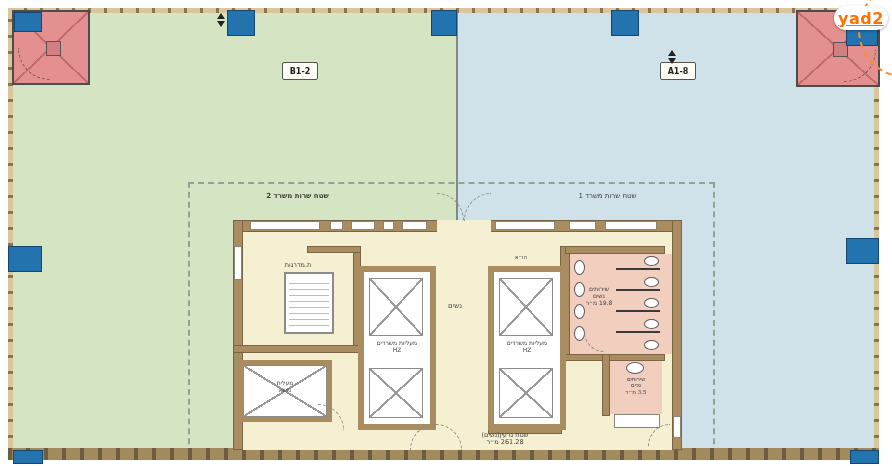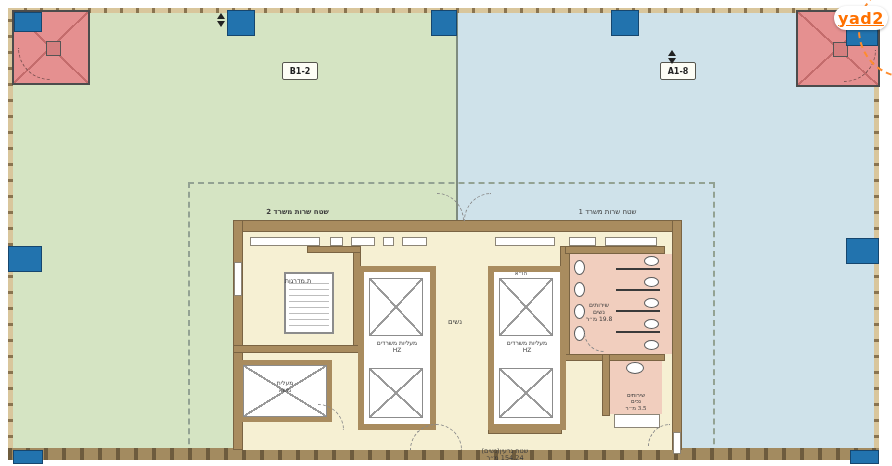--- a/index.html
+++ b/index.html
@@ -29,21 +29,21 @@
   .stall{background:#3a3a3a;}
   .stairbox{background:#fff;border:2px solid #8c8c8c;box-sizing:border-box;}
   .steps{background:repeating-linear-gradient(180deg,transparent 0 5px,#bdbdbd 5px 6px);}
   .bank{background:#fff;border:6px solid #a98c5f;box-sizing:border-box;z-index:4;}
   .logo{background:#fff;border-radius:13px;color:#ff7100;font-weight:bold;font-size:16px;
     display:flex;align-items:center;justify-content:center;z-index:9;
     box-shadow:0 1px 3px rgba(0,0,0,.3);letter-spacing:0.5px;}
   .logo-arc{border:2px dashed #ff8c2e;border-radius:50%;z-index:8;background:transparent;}
   .tri-up{width:0;height:0;border-left:4px solid transparent;border-right:4px solid transparent;border-bottom:6px solid #222;}
   .tri-dn{width:0;height:0;border-left:4px solid transparent;border-right:4px solid transparent;border-top:6px solid #222;}
-  .z3{z-index:3;} .z4{z-index:4;} .z5{z-index:5;margin-top:16px;} .z7{z-index:7;}
+  .z3{z-index:3;} .z4{z-index:4;} .z5{z-index:5;} .z7{z-index:7;}
 </style>
 </head>
 <body>
 
 <div class="plan">
 
   <div class="abs" style="left:8px;top:8px;width:450px;height:446px;background:#d5e4c3;"></div>
   <div class="abs" style="left:458px;top:8px;width:421px;height:446px;background:#cfe2ea;"></div>
   <div class="abs" style="left:456px;top:8px;width:2px;height:214px;background:#7f8c7f;z-index:2;"></div>
 
@@ -142,21 +142,21 @@
     <div>שירותים</div>
     <div>נכים</div>
     <div>3.5 מ״ר</div>
   </div>
   <div class="abs win z4" style="left:614px;top:414px;width:46px;height:14px;"></div>
 
   <div class="abs heb z5" style="left:440px;top:302px;width:30px;font-size:7px;">נשים</div>
   <div class="abs heb z5" style="left:508px;top:254px;width:26px;font-size:5.5px;">הו״א</div>
   <div class="abs heb z5" style="left:445px;top:432px;width:120px;font-size:6.5px;">
     <div>שטח גרעין(נשים)</div>
-    <div>154.24 מ״ר</div>
+    <div>261.28 מ״ר</div>
   </div>
 
   <div class="abs arc" style="left:318px;top:404px;width:26px;height:26px;border-left:none;border-bottom:none;border-top-right-radius:100%;"></div>
   <div class="abs arc" style="left:410px;top:424px;width:26px;height:26px;border-right:none;border-bottom:none;border-top-left-radius:100%;"></div>
   <div class="abs arc" style="left:436px;top:424px;width:26px;height:26px;border-left:none;border-bottom:none;border-top-right-radius:100%;"></div>
   <div class="abs arc" style="left:648px;top:424px;width:22px;height:22px;border-right:none;border-bottom:none;border-top-left-radius:100%;"></div>
 
   <div class="abs col" style="left:14px;top:12px;width:28px;height:20px;"></div>
   <div class="abs col" style="left:227px;top:10px;width:28px;height:26px;"></div>
   <div class="abs col" style="left:431px;top:10px;width:26px;height:26px;"></div>

